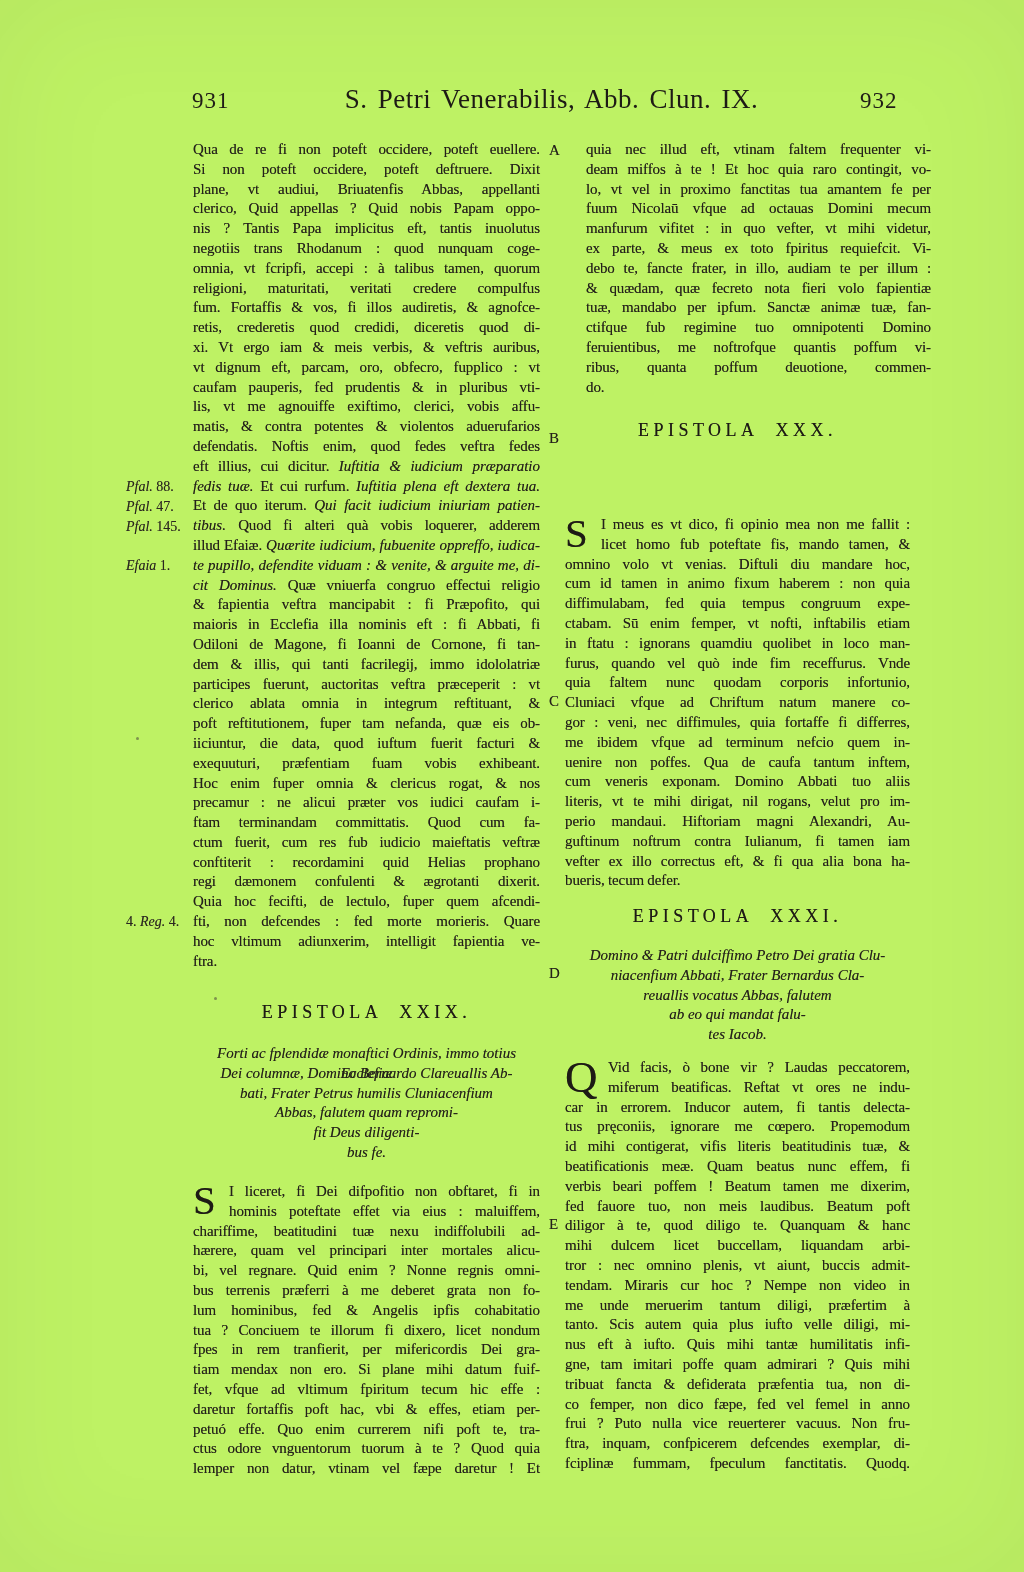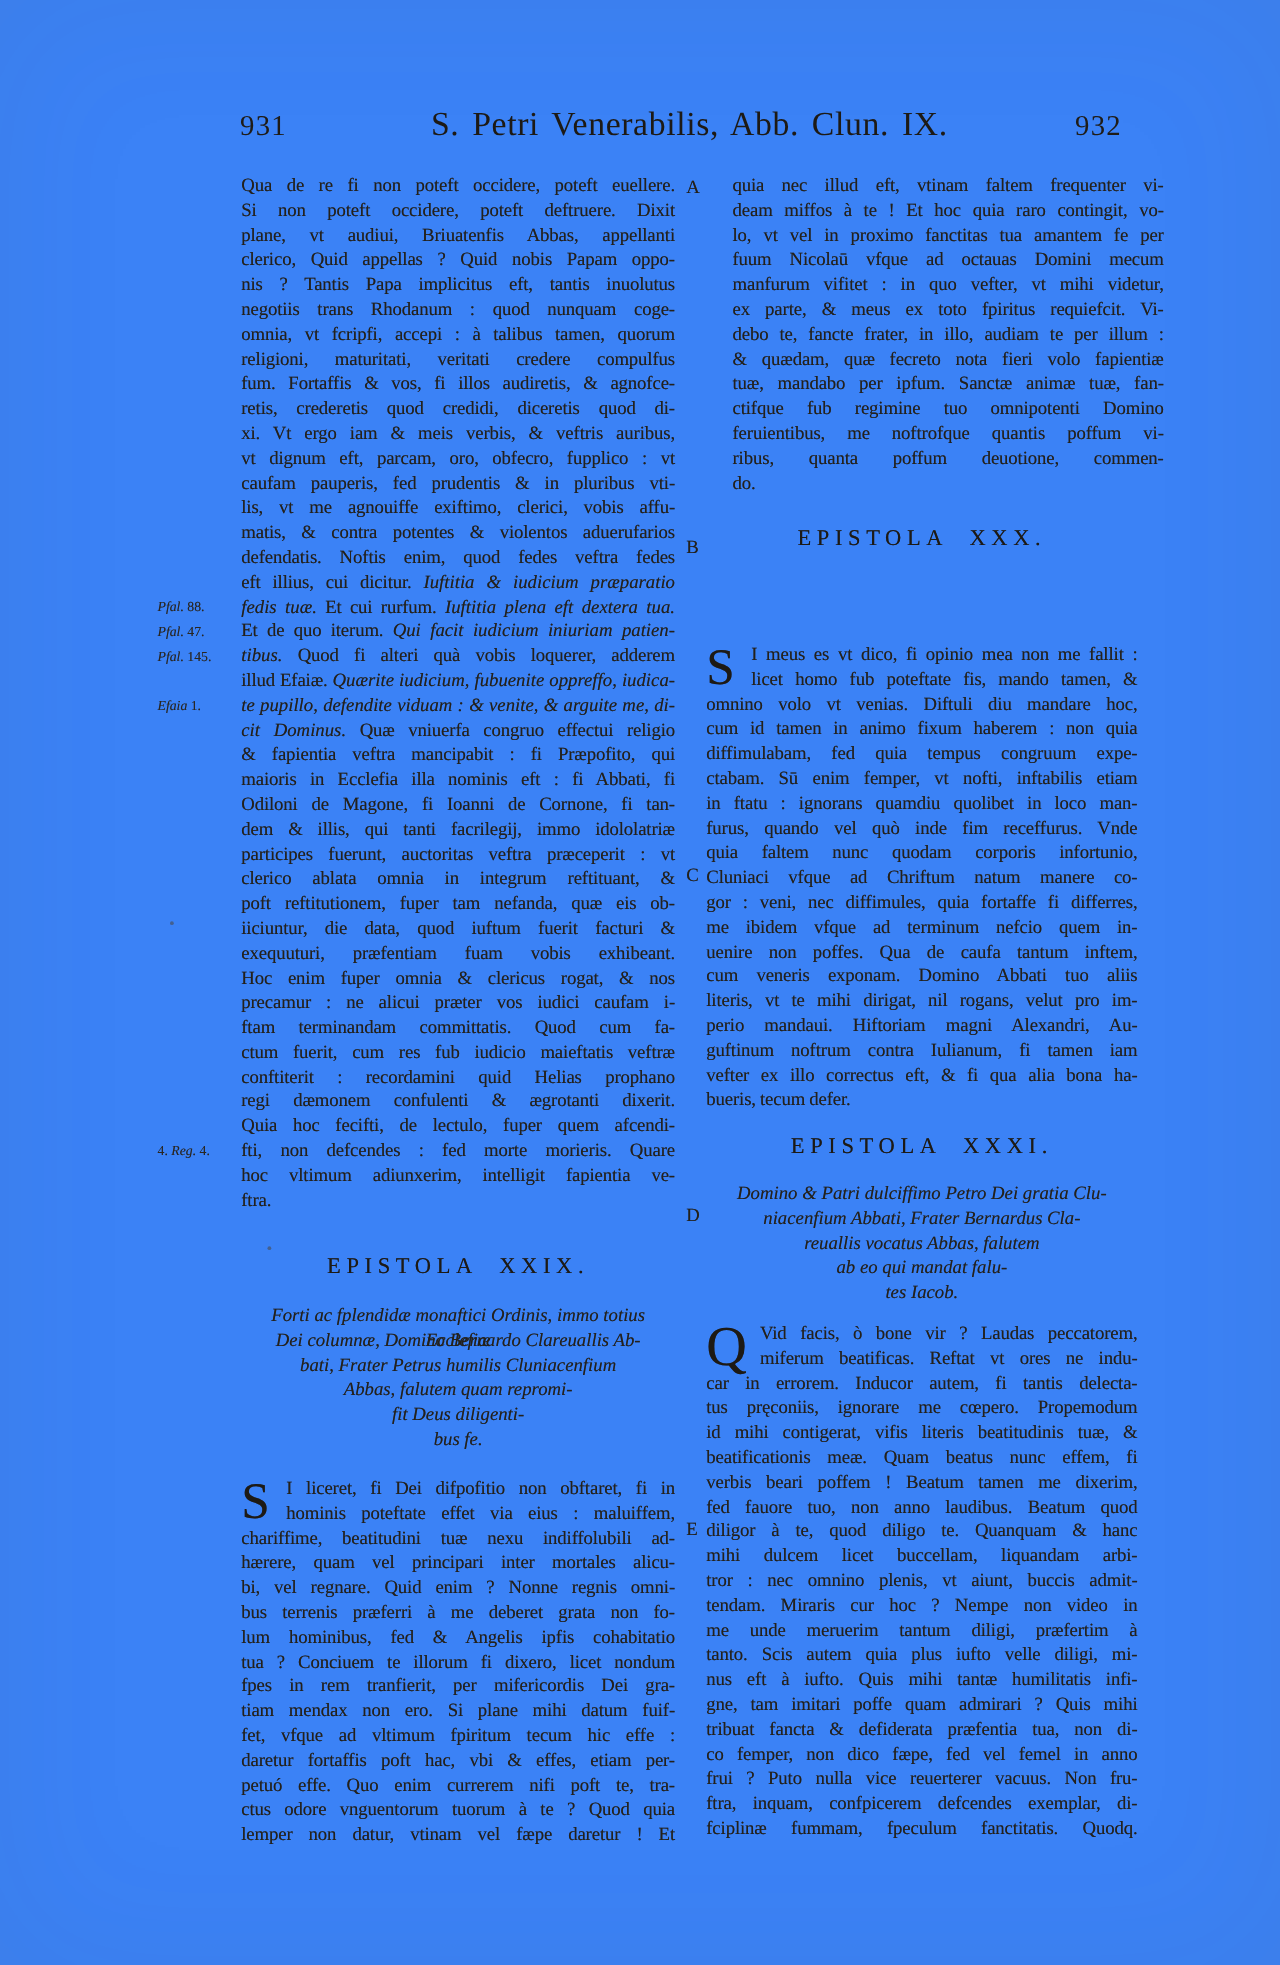--- a/index.html
+++ b/index.html
@@ -6,21 +6,21 @@
   body{
     width:1024px;height:1572px;
     background:#f2f1ec;
     font-family:"Liberation Serif","DejaVu Serif",serif;
     color:#24211b;
     position:relative;
     overflow:hidden;
   }
   #page{
     position:absolute;inset:0;
-    background:#3b82f6;
+    background:#bef264;
     box-shadow:inset 0 0 120px rgba(90,80,60,0.07);
   }
   
   .hdr-num{
     position:absolute;top:88px;
     font-size:23px;letter-spacing:1px;color:#1f1c17;
   }
   #pg-left{left:192px;}
   #pg-right{left:860px;}
   #title-wrap{
@@ -65,21 +65,21 @@
     position:absolute;left:0;top:-2px;
     font-size:41px;line-height:1;color:#1d1a15;
     text-shadow:0 0 0.4px rgba(30,25,20,0.6);
   }
   .blk-body.qcap .dropcap{font-size:45px;top:-3px;}
   .blk-body .line.ind{padding-left:36px;}
   .blk-body.qcap .line.ind{padding-left:43px;}
   
   .margin-note{
     position:absolute;left:126px;
-    font-size:11px;line-height:19.8px;color:#2a2620;
+    font-size:14px;line-height:19.8px;color:#2a2620;
     white-space:nowrap;
     text-shadow:0 0 0.3px rgba(30,25,20,0.4);
   }
   
   .gutter-letter{
     position:absolute;left:549px;
     font-size:15px;line-height:19.8px;color:#24211b;
     text-shadow:0 0 0.3px rgba(30,25,20,0.5);
   }
   
@@ -218,21 +218,21 @@
       </div>
       <div class="blk blk-body qcap" style="top: 1058px;">
         <span class="dropcap">Q</span>
         <div class="line ind"><span class="rm">Vid facis, ò bone vir ? Laudas peccatorem,</span></div>
         <div class="line ind"><span class="rm">miferum beatificas. Reftat vt ores ne indu-</span></div>
         <div class="line"><span class="rm">car in errorem. Inducor autem, fi tantis delecta-</span></div>
         <div class="line"><span class="rm">tus pręconiis, ignorare me cœpero. Propemodum</span></div>
         <div class="line"><span class="rm">id mihi contigerat, vifis literis beatitudinis tuæ, &amp;</span></div>
         <div class="line"><span class="rm">beatificationis meæ. Quam beatus nunc effem, fi</span></div>
         <div class="line"><span class="rm">verbis beari poffem ! Beatum tamen me dixerim,</span></div>
-        <div class="line"><span class="rm">fed fauore tuo, non anno laudibus. Beatum quod</span></div>
+        <div class="line"><span class="rm">fed fauore tuo, non meis laudibus. Beatum poft</span></div>
         <div class="line"><span class="rm">diligor à te, quod diligo te. Quanquam &amp; hanc</span></div>
         <div class="line"><span class="rm">mihi dulcem licet buccellam, liquandam arbi-</span></div>
         <div class="line"><span class="rm">tror : nec omnino plenis, vt aiunt, buccis admit-</span></div>
         <div class="line"><span class="rm">tendam. Miraris cur hoc ? Nempe non video in</span></div>
         <div class="line"><span class="rm">me unde meruerim tantum diligi, præfertim à</span></div>
         <div class="line"><span class="rm">tanto. Scis autem quia plus iufto velle diligi, mi-</span></div>
         <div class="line"><span class="rm">nus eft à iufto. Quis mihi tantæ humilitatis infi-</span></div>
         <div class="line"><span class="rm">gne, tam imitari poffe quam admirari ? Quis mihi</span></div>
         <div class="line"><span class="rm">tribuat fancta &amp; defiderata præfentia tua, non di-</span></div>
         <div class="line"><span class="rm">co femper, non dico fæpe, fed vel femel in anno</span></div>

